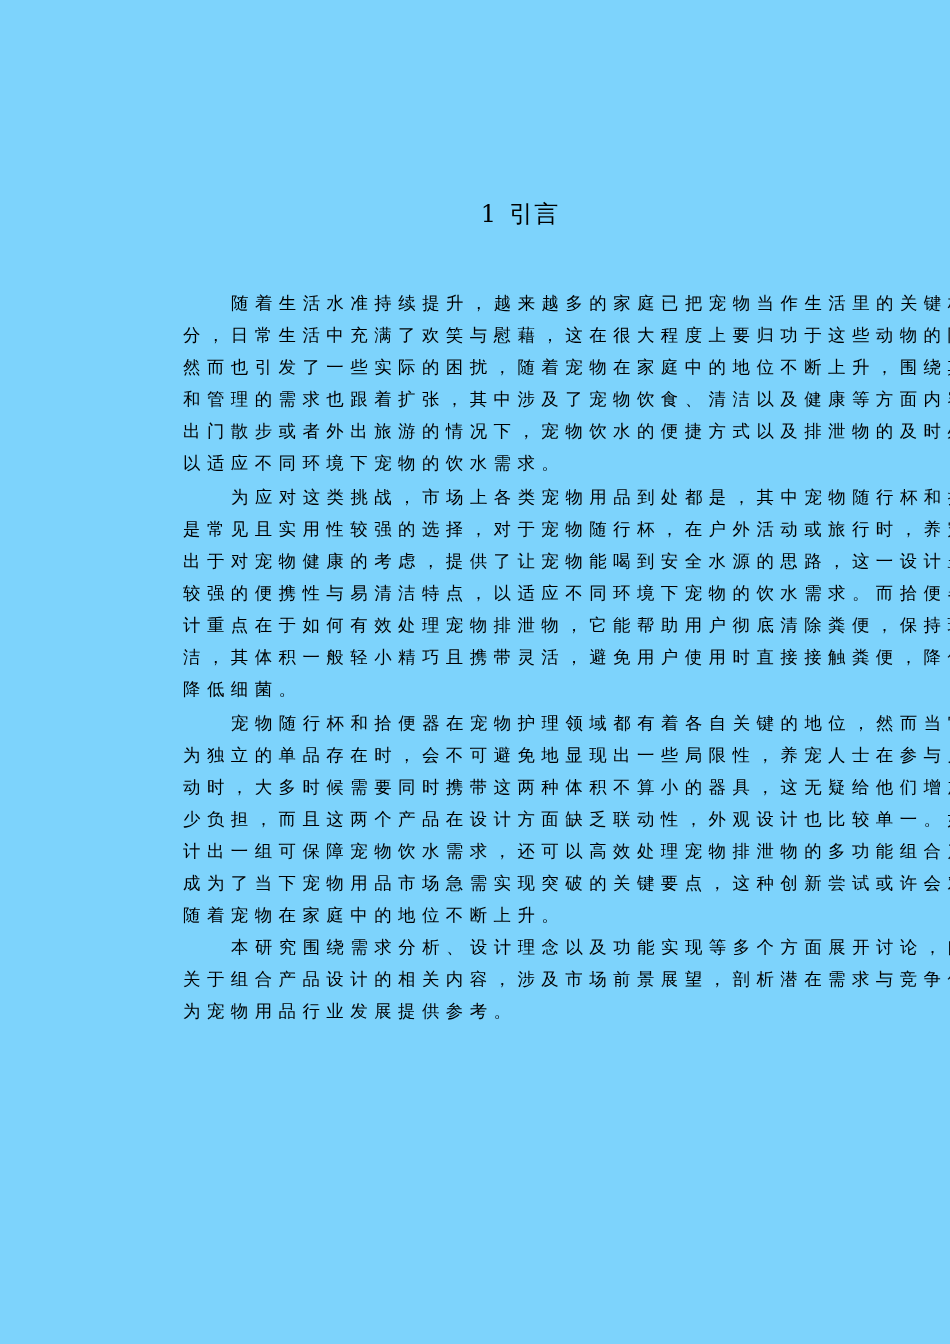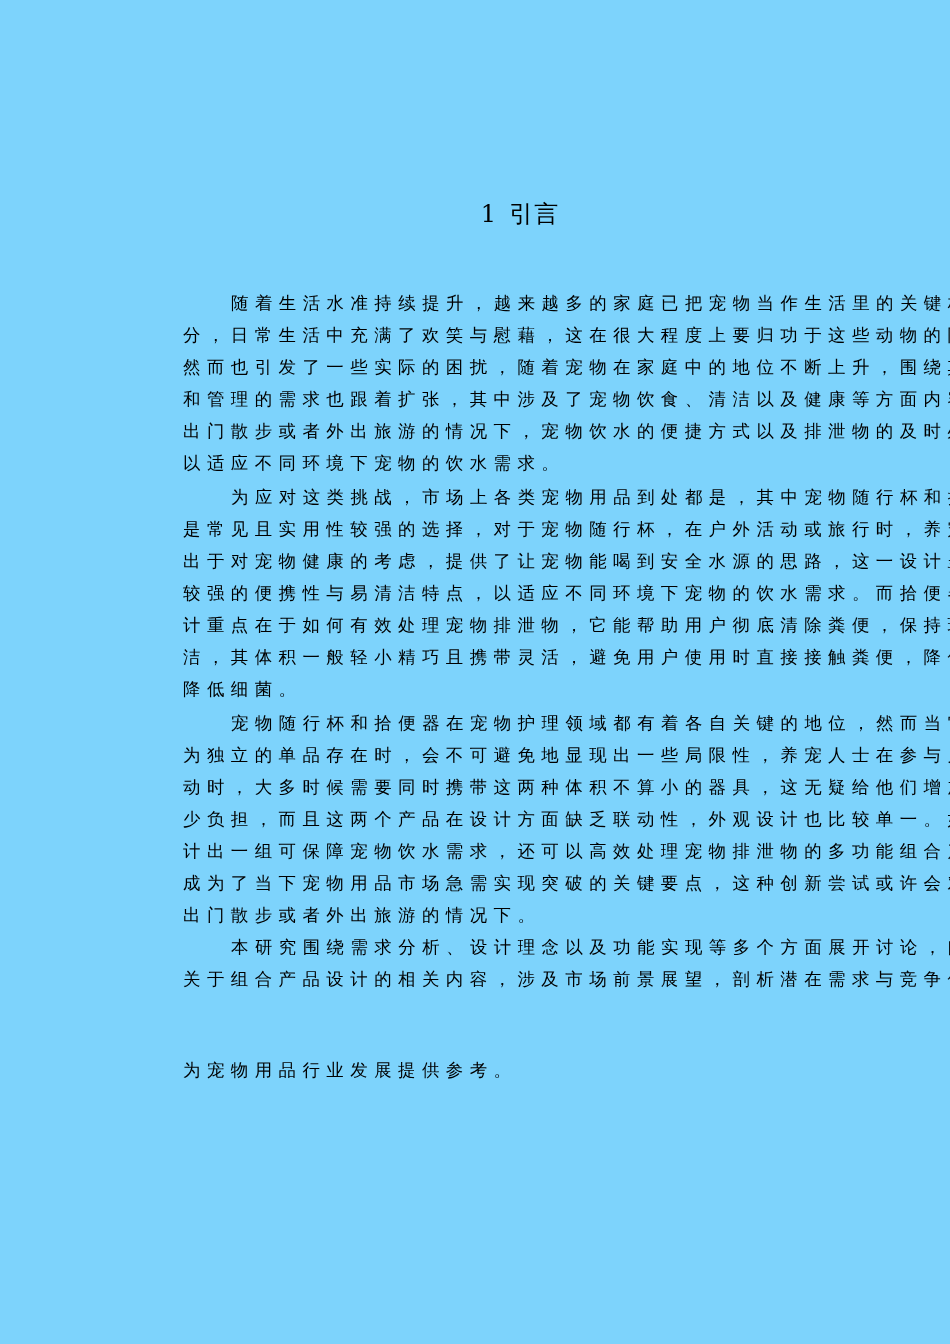--- a/index.html
+++ b/index.html
@@ -84,23 +84,23 @@
       <div class="line" style="top:677px">降低细菌。</div>
     </div>
 
     <div>
       <div class="line indent" style="top:711px">宠物随行杯和拾便器在宠物护理领域都有着各自关键的地位，然而当它们作</div>
       <div class="line" style="top:743px">为独立的单品存在时，会不可避免地显现出一些局限性，养宠人士在参与户外活</div>
       <div class="line" style="top:775px">动时，大多时候需要同时携带这两种体积不算小的器具，这无疑给他们增加了不</div>
       <div class="line" style="top:807px">少负担，而且这两个产品在设计方面缺乏联动性，外观设计也比较单一。如今设</div>
       <div class="line" style="top:839px">计出一组可保障宠物饮水需求，还可以高效处理宠物排泄物的多功能组合产品，</div>
       <div class="line" style="top:871px">成为了当下宠物用品市场急需实现突破的关键要点，这种创新尝试或许会对宠物</div>
-      <div class="line" style="top:903px">出门散步或者外出旅游的情况下。</div>
+      <div class="line" style="top:903px">随着宠物在家庭中的地位不断上升。</div>
     </div>
 
     <div>
       <div class="line indent" style="top:935px">本研究围绕需求分析、设计理念以及功能实现等多个方面展开讨论，阐述了</div>
       <div class="line" style="top:967px">关于组合产品设计的相关内容，涉及市场前景展望，剖析潜在需求与竞争优势，</div>
-      <div class="line" style="top:1058px">为宠物用品行业发展提供参考。</div>
+      <div class="line" style="top:999px">为宠物用品行业发展提供参考。</div>
     </div>
 
   </div>
 </div>
 
 </body></html>

